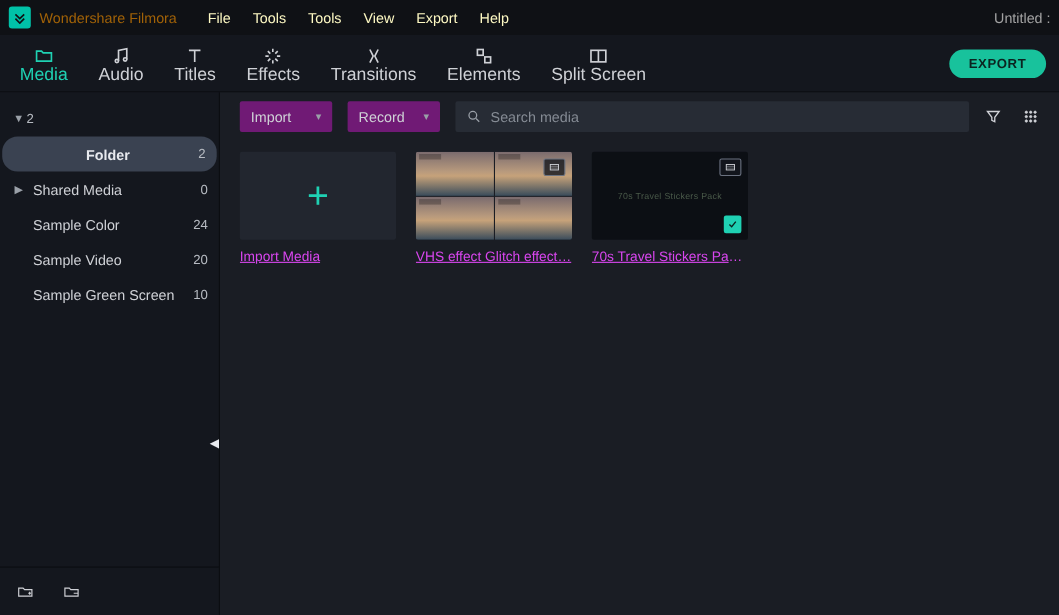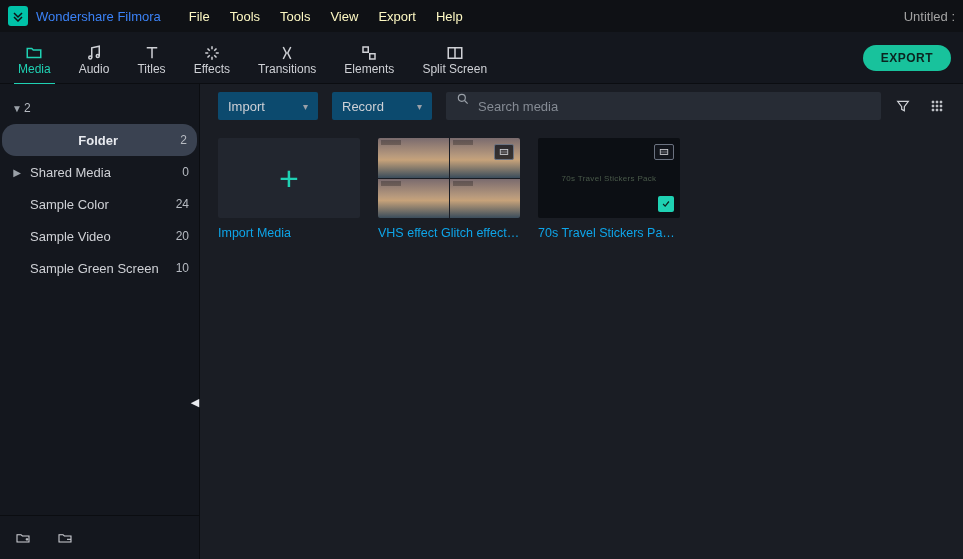--- a/index.html
+++ b/index.html
@@ -2,29 +2,29 @@
 <html><head>
 <meta charset="utf-8">
 <style>
   * { margin: 0; padding: 0; box-sizing: border-box; font-family: -apple-system, "Segoe UI", Arial, sans-serif; }
   body { width: 963px; height: 559px; background: #1a1d24; color: #cfd1d6; overflow: hidden; font-size: 13px; }
 
   
   .titlebar { height: 32px; background: #0f1115; display: flex; align-items: center; padding: 0 8px; }
   .logo-badge { width: 20px; height: 20px; background: #00c2a8; border-radius: 3px; display: flex; align-items: center; justify-content: center; margin-right: 8px; }
   .logo-badge svg { width: 12px; height: 12px; fill: #0f1115; }
-  .app-title { color: #3b82f6; font-size: 13px; margin-right: 28px; }
+  .app-title { color: #a16207; font-size: 13px; margin-right: 28px; }
   .menu-items { display: flex; gap: 20px; }
   .menu-items span { color: #fef9c3; font-size: 13px; cursor: pointer; }
   .doc-title { margin-left: auto; color: #a3a3a3; font-size: 13px; }
 
   
   .toolbar { height: 52px; background: #14171e; display: flex; align-items: center; padding: 0 12px 0 4px; border-bottom: 1px solid #0b0d11; }
   .tool-tabs { display: flex; gap: 0; }
-  .tool-tab { display: flex; flex-direction: column; align-items: center; padding: 4px 14px 0; cursor: pointer; color: #cfd1d6; font-size: 12px; gap: 0; }
+  .tool-tab { display: flex; flex-direction: column; align-items: center; padding: 4px 14px 0; cursor: pointer; color: #cfd1d6; font-size: 16px; gap: 0; }
   .tool-tab.active { color: #1fd1b3; position: relative; }
   .tool-tab.active::after { content: ""; position: absolute; bottom: -9px; left: 10px; right: 10px; height: 2px; background: #1fd1b3; }
   .tool-icon { width: 18px; height: 18px; display: flex; align-items: center; justify-content: center; }
   .export-btn { margin-left: auto; background: #18c29c; color: #0b2420; font-weight: 700; font-size: 12px; border: none; border-radius: 14px; padding: 6px 18px; cursor: pointer; letter-spacing: 0.5px; }
 
   
   .body-row { display: flex; height: calc(100% - 32px - 52px); position: relative; }
 
   
   .sidebar { width: 200px; background: #14171e; display: flex; flex-direction: column; border-right: 1px solid #0b0d11; }
@@ -37,40 +37,40 @@
   .side-item.selected { background: #3a4251; border-radius: 14px; margin: 0 2px; padding-left: 8px; }
   .side-item.selected .label { text-align: center; font-weight: 600; color: #e8eaef; }
   .side-footer { height: 44px; border-top: 1px solid #0b0d11; display: flex; align-items: center; gap: 24px; padding: 0 14px; }
   .side-footer svg { width: 18px; height: 16px; stroke: #cfd1d6; fill: none; cursor: pointer; }
 
   .collapse-handle { position: absolute; left: 188px; top: 310px; width: 14px; height: 16px; display: flex; align-items: center; justify-content: center; color: #e8eaef; cursor: pointer; font-size: 11px; }
 
   
   .main { flex: 1; display: flex; flex-direction: column; background: #1a1d24; }
   .controls { height: 44px; display: flex; align-items: center; padding: 0 18px; gap: 14px; }
-  .dd { background: #0c4a6e; height: 28px; width: 100px; border-radius: 2px; display: flex; align-items: center; padding: 0 10px; color: #cfd1d6; font-size: 13px; cursor: pointer; position: relative; }
+  .dd { background: #701a75; height: 28px; width: 84px; border-radius: 2px; display: flex; align-items: center; padding: 0 10px; color: #cfd1d6; font-size: 13px; cursor: pointer; position: relative; }
   .dd .caret { margin-left: auto; font-size: 10px; color: #9aa0a8; }
-  .searchwrap { flex: 1; background: #272c35; height: 28px; border-radius: 2px; display: flex; padding: 0 10px; gap: 8px; }
+  .searchwrap { flex: 1; background: #272c35; height: 28px; border-radius: 2px; display: flex; align-items: center; padding: 0 10px; gap: 8px; }
   .searchwrap svg { width: 14px; height: 14px; stroke: #9aa0a8; fill: none; }
   .searchinput { flex: 1; background: transparent; border: none; outline: none; color: #cfd1d6; font-size: 13px; }
   .searchinput::placeholder { color: #858b94; }
   .right-icons { display: flex; gap: 18px; align-items: center; }
   .right-icons svg { width: 16px; height: 16px; stroke: #cfd1d6; fill: none; cursor: pointer; }
 
   
   .grid { padding: 10px 18px; display: flex; gap: 18px; align-items: flex-start; }
   .card { width: 142px; display: flex; flex-direction: column; gap: 8px; }
   .thumb { width: 142px; height: 80px; background: #22262f; border-radius: 2px; position: relative; overflow: hidden; }
   .thumb.import { display: flex; align-items: center; justify-content: center; }
   .plus { color: #1fd1b3; font-size: 34px; font-weight: 200; line-height: 1; }
   .thumb .badge { position: absolute; top: 6px; right: 6px; width: 20px; height: 16px; background: rgba(20,23,30,0.8); border: 1px solid #6b7280; border-radius: 2px; display: flex; align-items: center; justify-content: center; }
   .thumb .badge svg { width: 12px; height: 10px; stroke: #cfd1d6; fill: none; }
   .thumb .check { position: absolute; bottom: 6px; right: 6px; width: 16px; height: 16px; background: #1fd1b3; border-radius: 2px; display: flex; align-items: center; justify-content: center; }
   .thumb .check svg { width: 10px; height: 10px; stroke: #0b2420; fill: none; stroke-width: 3; }
-  .card-label { font-size: 12.5px; color: #0ea5e9; white-space: nowrap; overflow: hidden; text-overflow: ellipsis; }
+  .card-label { font-size: 12.5px; color: #d946ef; white-space: nowrap; overflow: hidden; text-overflow: ellipsis; text-decoration: underline; }
 
   
   .thumb.preview { display: grid; grid-template-columns: 1fr 1fr; grid-template-rows: 1fr 1fr; gap: 1px; background: #1a1d24; }
   .quad { background: linear-gradient(#7a6b6e 0%, #b89a7d 45%, #c6a27a 55%, #3a4c5b 100%); position: relative; }
   .quad::after{ content:""; position:absolute; top:2px; left:3px; width:20px; height:5px; background: rgba(0,0,0,0.25); }
 
   .thumb.dark { background: #0c0f14; display: flex; align-items: center; justify-content: center; }
   .darktxt { color: #4a5a4a; font-size: 8px; letter-spacing: 0.3px; text-align:center; }
 
 </style>

